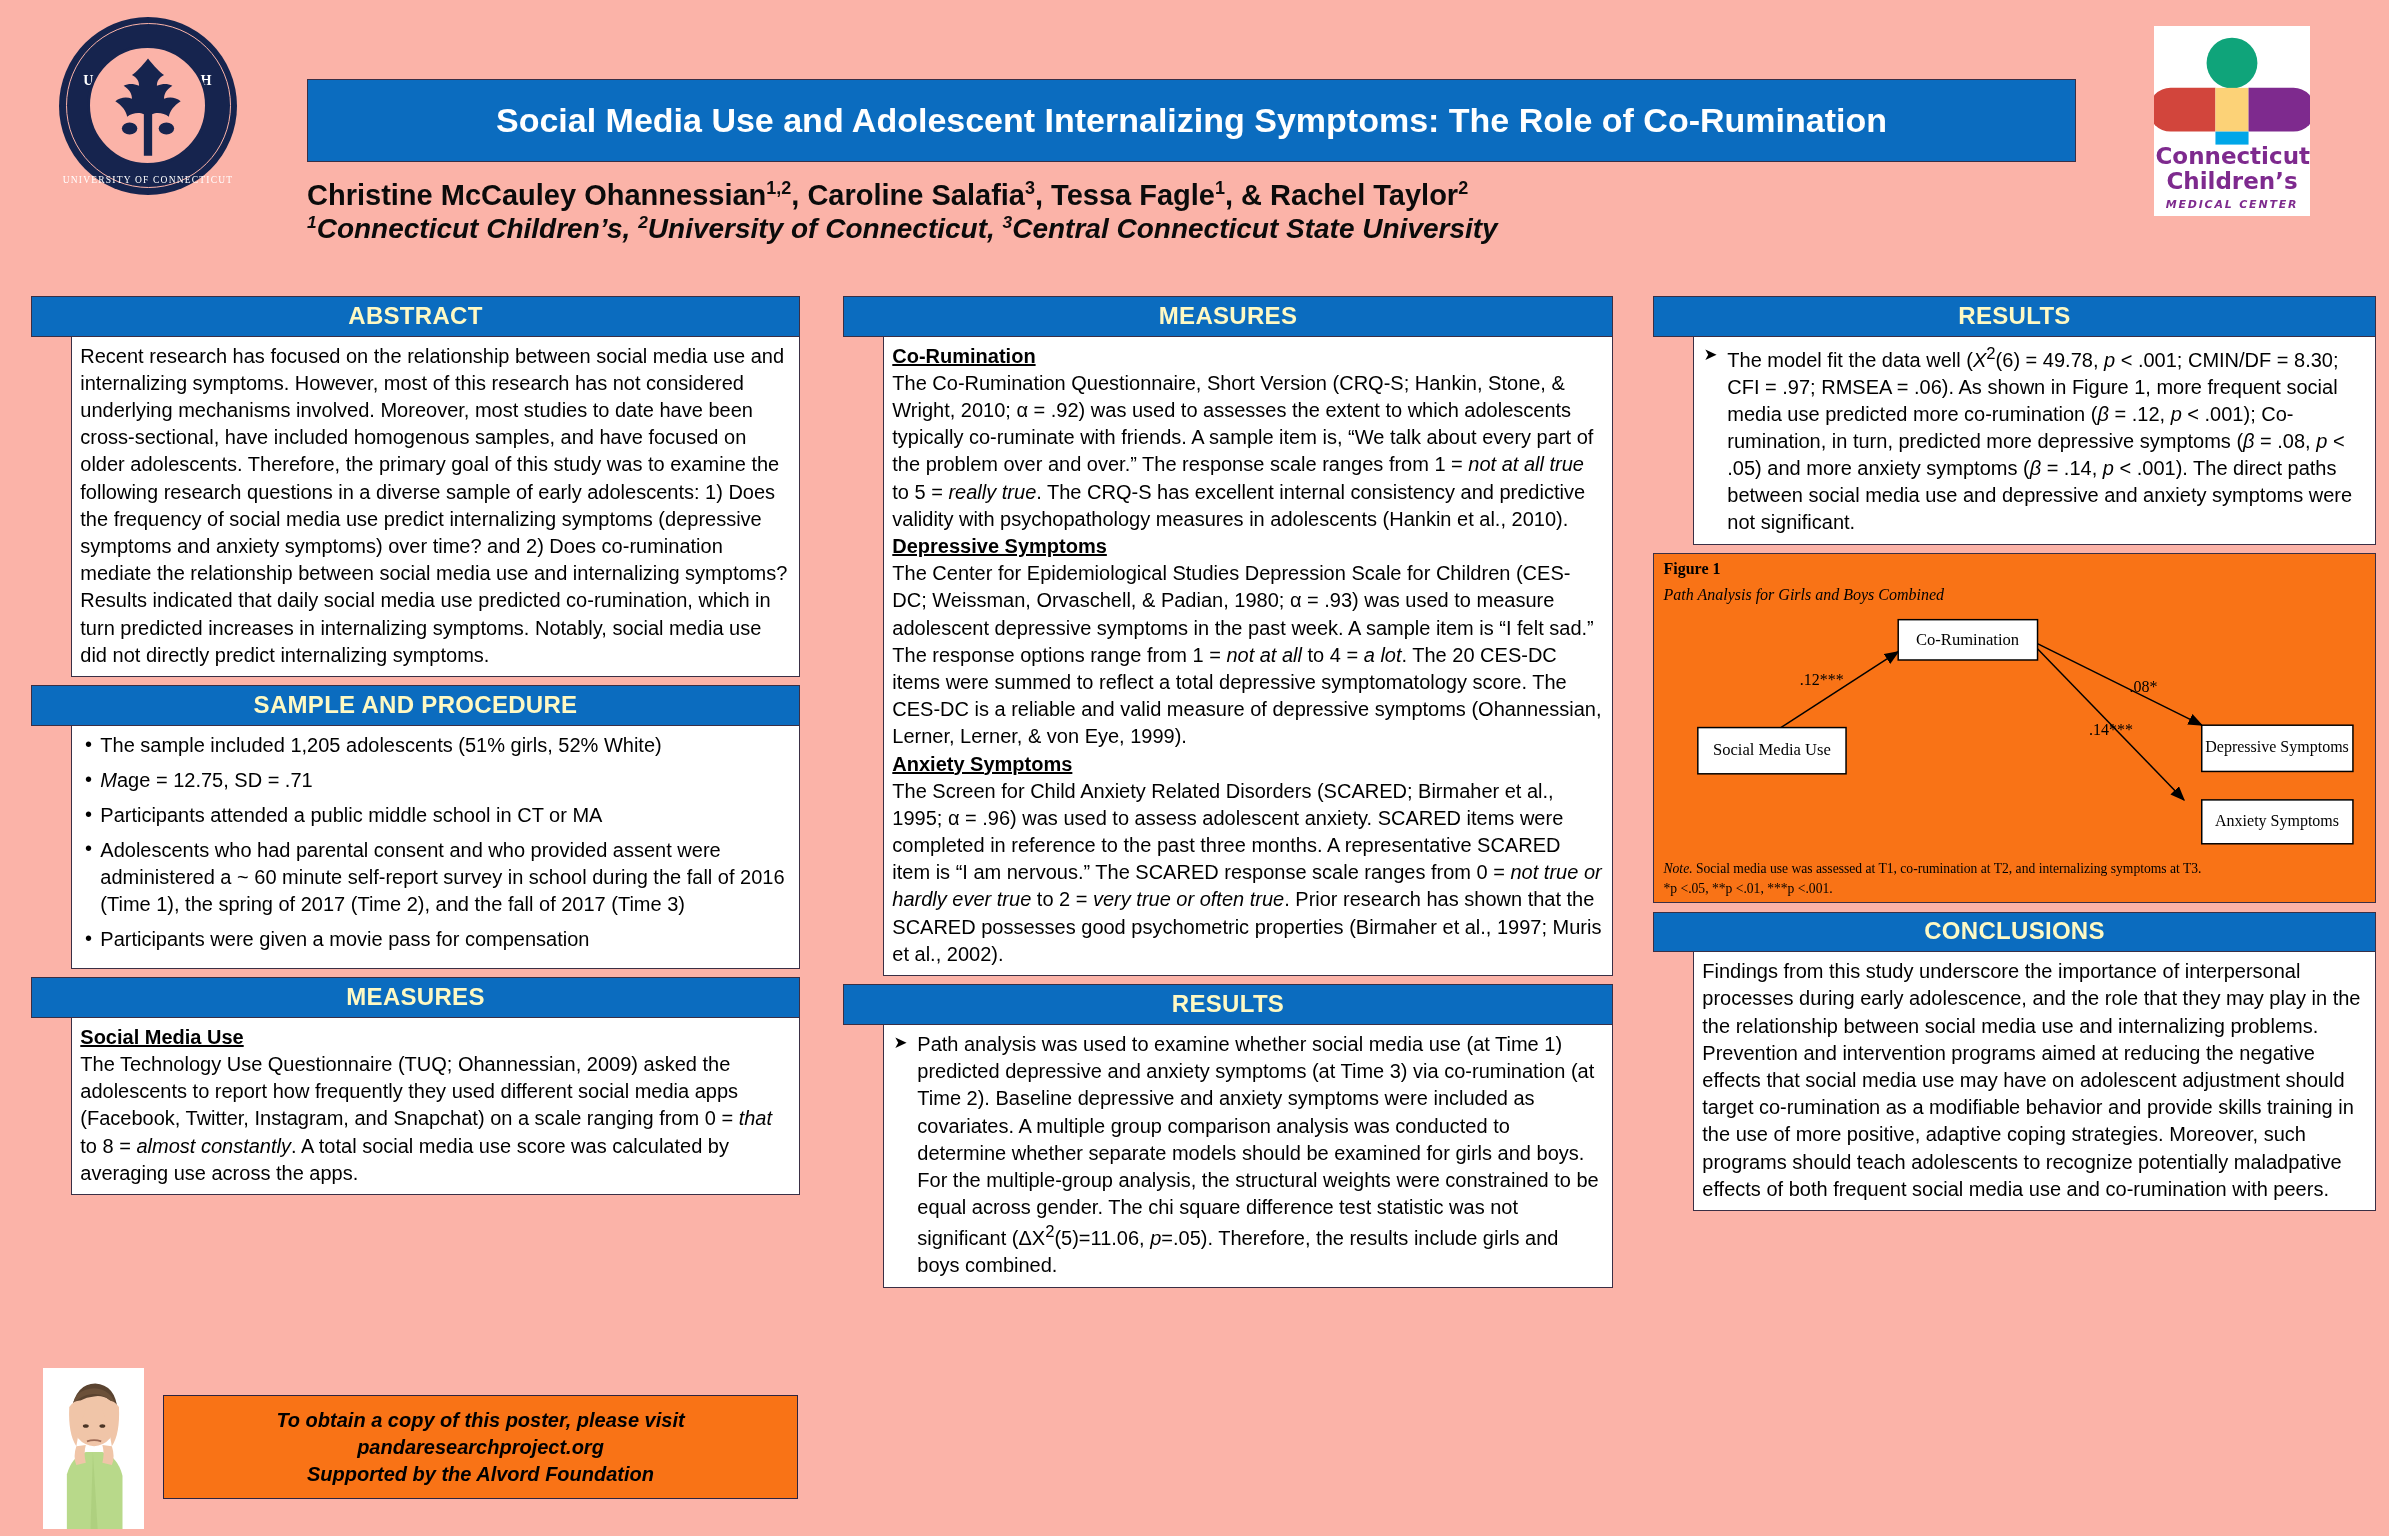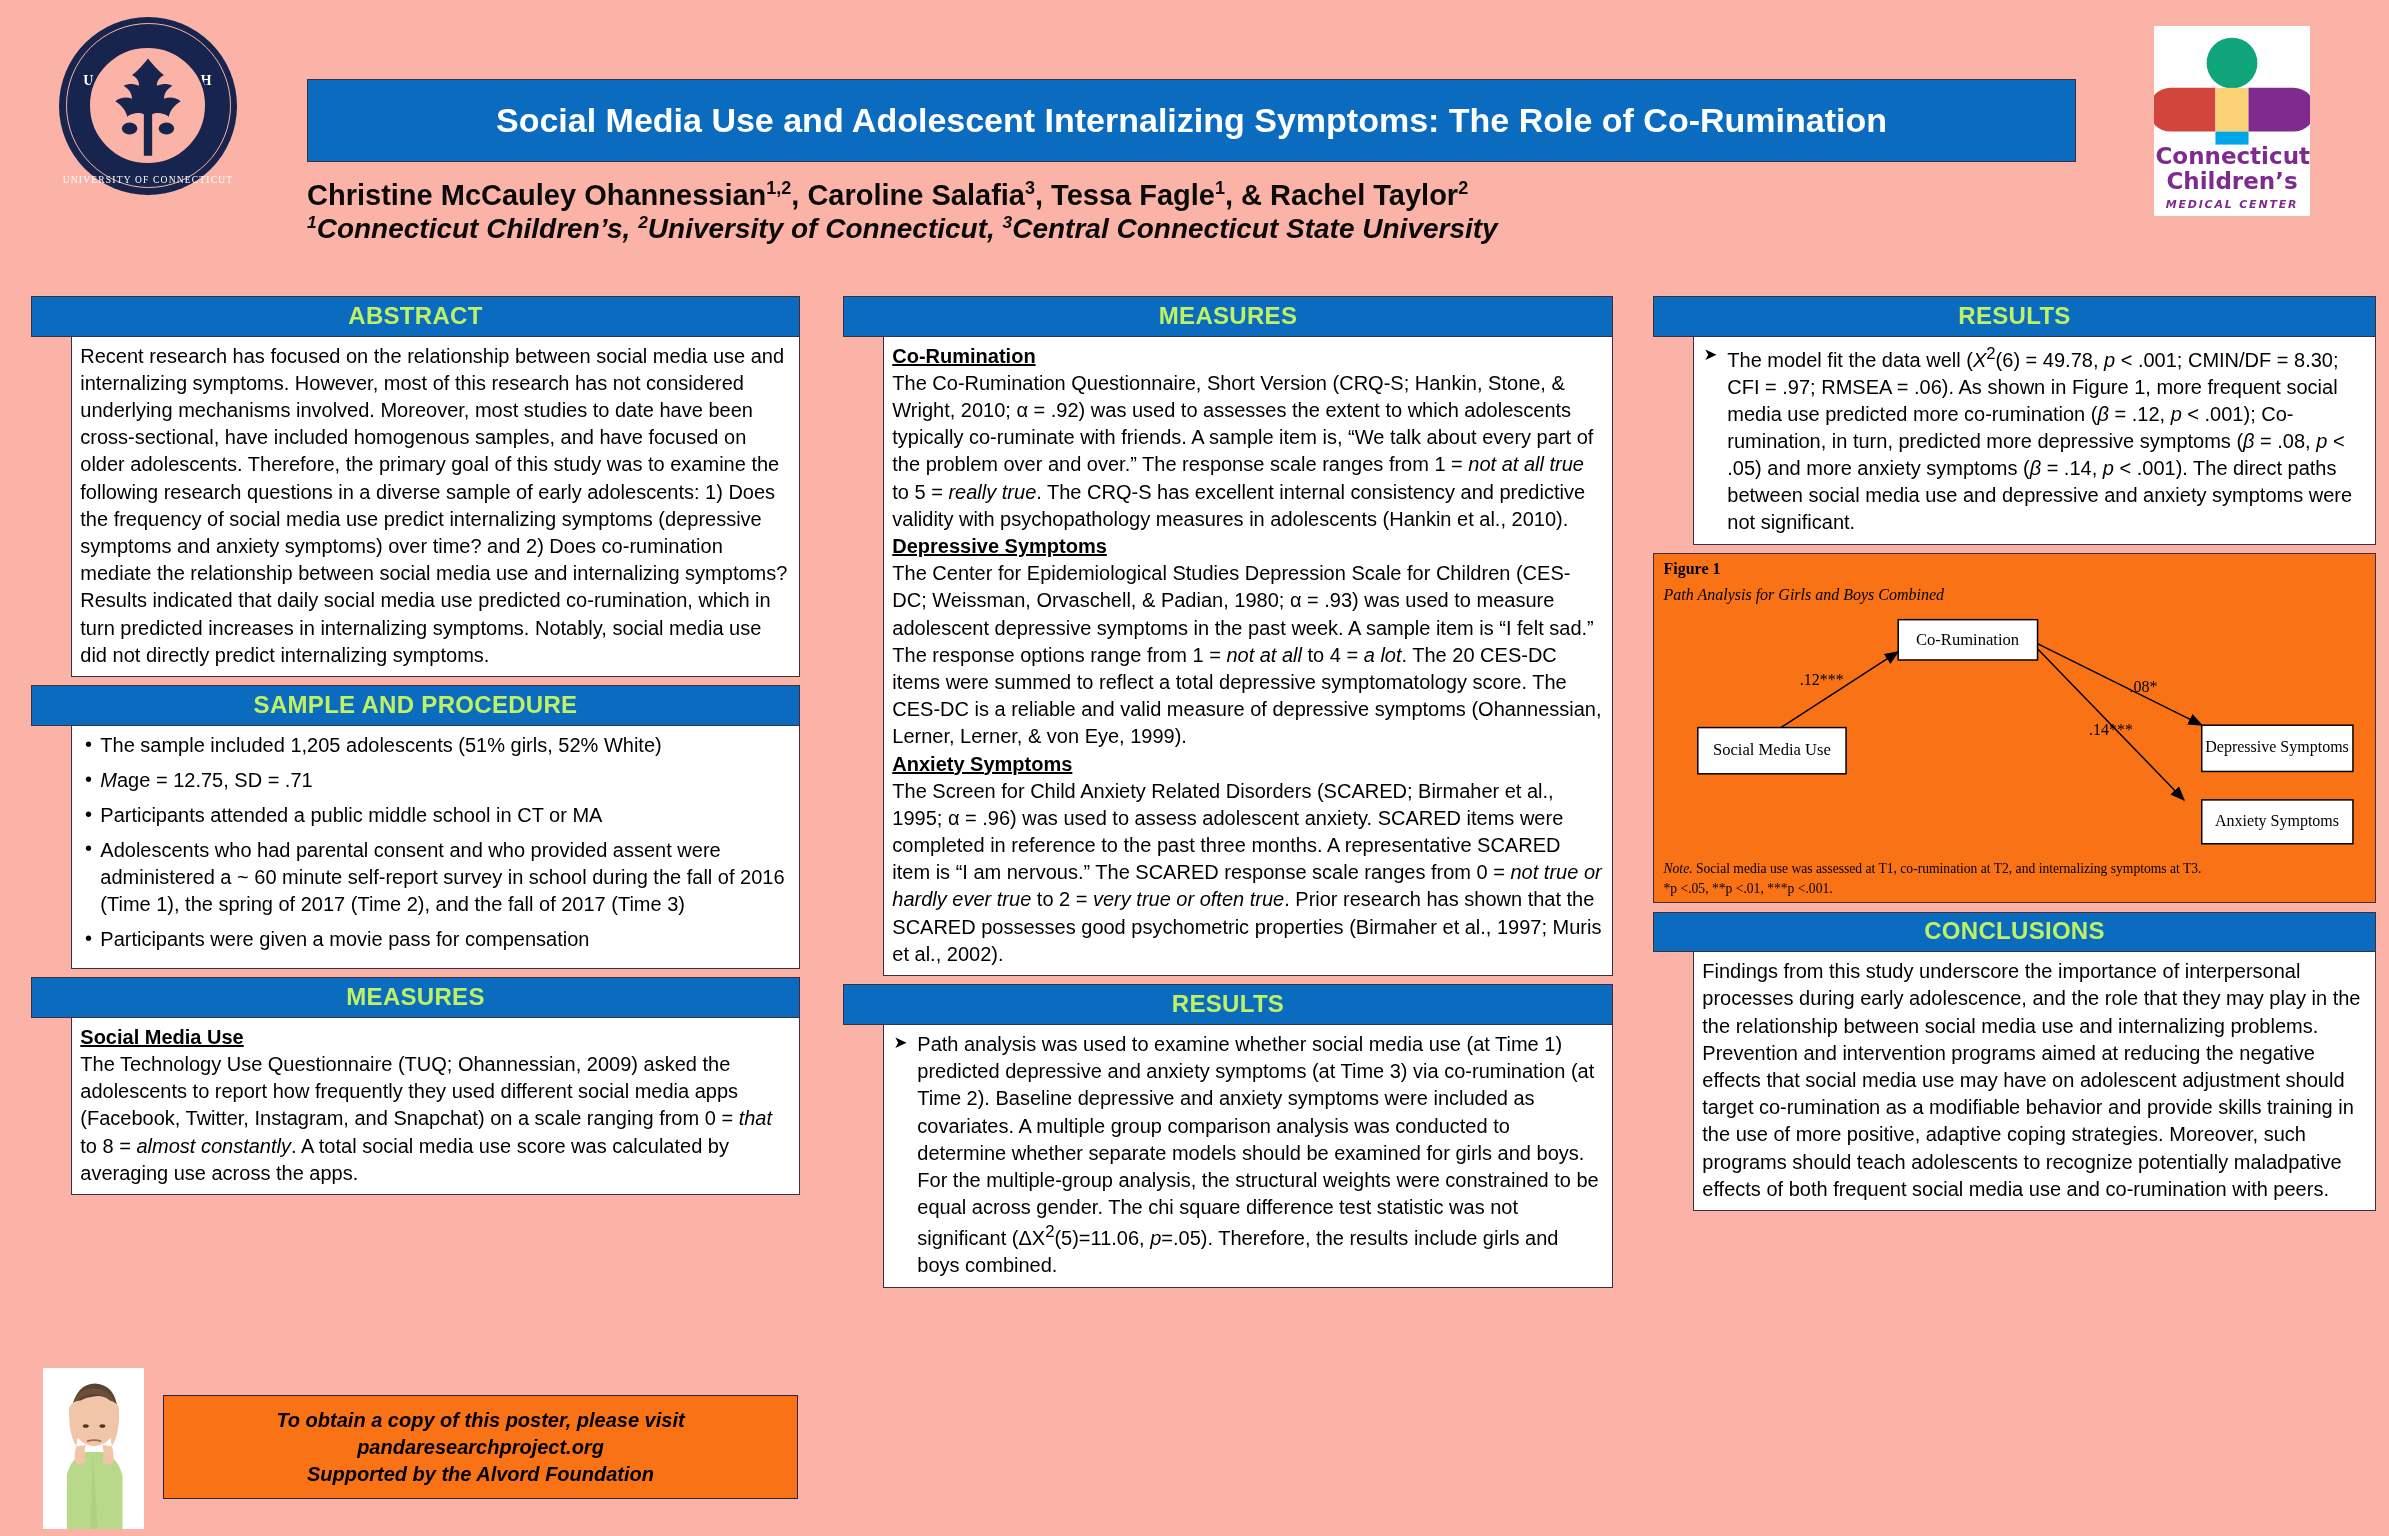--- a/index.html
+++ b/index.html
@@ -134,21 +134,21 @@
   .col { position: absolute; top: 296px; }
   .col-left   { left: 31px;   width: 769px; }
   .col-mid    { left: 843px; width: 770px; }
   .col-right  { left: 1653px; width: 723px; }
 
   .panel { margin-bottom: 8.3px; }
   .panel-head {
     background: #0b6cbf;
     border: 1.2px solid #3a2f45;
     box-sizing: border-box;
-    color: #bef264;
+    color: #fef9c3;
     font-size: 24px;
     font-weight: bold;
     text-align: center;
     padding: 4.7px 0 6px 0;
     letter-spacing: 0.3px;
   }
   .panel-body {
     background: #ffffff;
     border: 1.2px solid #3a2f45;
     border-top: none;

